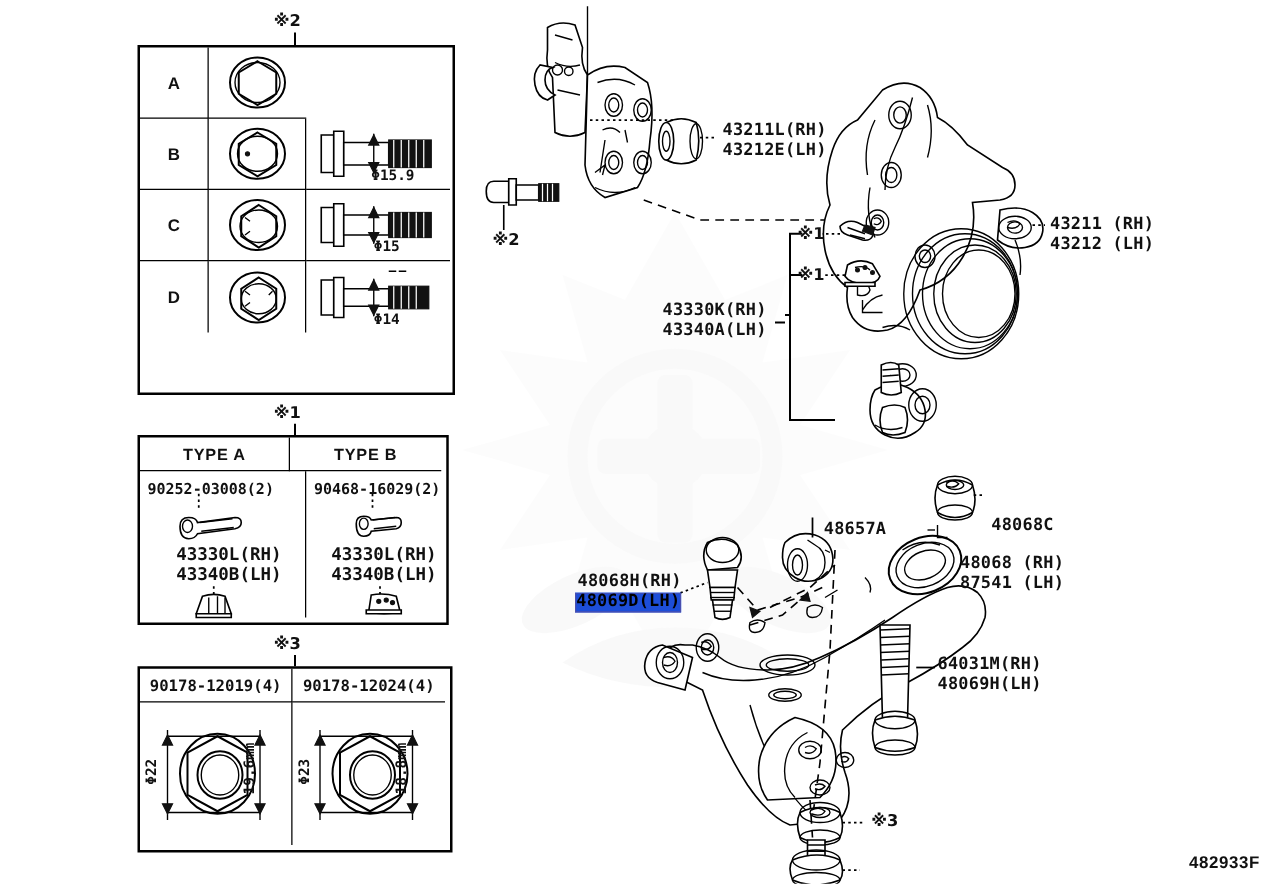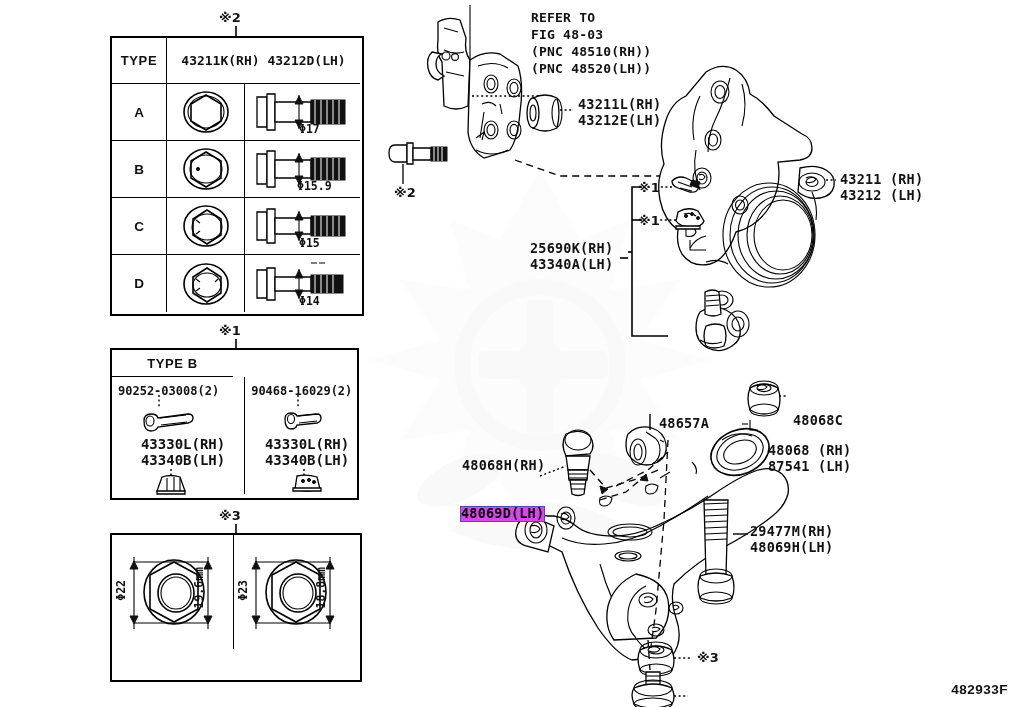--- a/index.html
+++ b/index.html
@@ -12,21 +12,21 @@
 
   
   .watermark{position:absolute;left:330px;top:150px;width:420px;height:420px;
     opacity:.055;pointer-events:none;}
 
   
   .lbl{position:absolute;font-weight:bold;font-size:13.5px;letter-spacing:.2px;
        white-space:pre;line-height:15.5px;font-family:"DejaVu Sans Mono","Liberation Mono",monospace;}
   .kome{position:absolute;font-size:13px;font-weight:bold;white-space:pre;
         font-family:"DejaVu Sans","Liberation Sans",sans-serif;}
-  .hl{background:#d946ef;box-shadow:0 0 0 1px #4a4fae inset;padding:0 1px;margin-top:32px;}
+  .hl{background:#1d4ed8;box-shadow:0 0 0 1px #4a4fae inset;padding:0 1px;}
 
   
   .tbl{position:absolute;border:2px solid #000;background:transparent;}
   .tbl .row{display:flex;}
   .tbl .cell{border-right:1.6px solid #000;border-bottom:1.6px solid #000;
     display:flex;align-items:center;justify-content:center;box-sizing:border-box;
     position:relative;}
   .tbl .cell:last-child{border-right:none;}
   .tbl .row:last-child .cell{border-bottom:none;}
   .th{font-size:13px;font-weight:bold;letter-spacing:.6px;}
@@ -69,59 +69,31 @@
     </g>
   </svg>
 
   <div class="kome" style="left:219px;top:10px;">※2</div>
   <svg style="position:absolute;left:0;top:0;width:1024px;height:707px;pointer-events:none">
     <line class="ln" x1="236" y1="26" x2="236" y2="36" stroke-width="1.6"></line>
   </svg>
 
   <div class="tbl" style="left:110px;top:36px;width:250px;height:276px;">
 
-    <div class="row">
-      <div class="cell" style="width:55px;height:46px;">
-        <span class="th">TYPE</span>
-      </div>
-      <div class="cell" style="width:193px;height:46px;">
-        <span class="pn">43211K(RH)
-43212D(LH)</span>
-      </div>
-    </div>
 
     <div class="row">
       <div class="cell" style="width:55px;height:57px;">
         <span class="typ">A</span>
       </div>
       <div class="cell" style="width:78px;height:57px;">
         <svg width="60" height="50" viewBox="0 0 60 50">
           <ellipse cx="30" cy="25" rx="22" ry="20" class="med"></ellipse>
           <polygon points="30,8 45,17 45,34 30,43 15,34 15,17" class="med"></polygon>
           <ellipse cx="30" cy="25" rx="18" ry="16" class="thin"></ellipse>
         </svg>
-      </div>
-      <div class="cell" style="width:115px;height:57px;">
-        <svg width="108" height="54" viewBox="0 0 108 54">
-          <path class="fillw" d="M8 12 h10 v30 h-10 z"></path>
-          <path class="fillw" d="M18 9 h8 v36 h-8 z"></path>
-          <path class="fillw" d="M26 17 h36 v20 h-36 z"></path>
-          <rect class="fillk" x="62" y="15" width="34" height="24"></rect>
-          <g stroke="#fff" stroke-width="1">
-              <line x1="66" y1="15" x2="66" y2="39"></line>
-              <line x1="72" y1="15" x2="72" y2="39"></line>
-              <line x1="78" y1="15" x2="78" y2="39"></line>
-              <line x1="84" y1="15" x2="84" y2="39"></line>
-              <line x1="90" y1="15" x2="90" y2="39"></line>
-            </g>
-          <line class="thin" x1="50" y1="10" x2="50" y2="44"></line>
-          <polygon class="fillk" points="50,11 46,19 54,19"></polygon>
-          <polygon class="fillk" points="50,43 46,35 54,35"></polygon>
-        </svg>
-        <span class="dimtxt" style="position:absolute;left:54px;bottom:4px;">Φ17</span>
       </div>
     </div>
 
     <div class="row">
       <div class="cell" style="width:55px;height:57px;">
         <span class="typ">B</span>
       </div>
       <div class="cell" style="width:78px;height:57px;">
         <svg width="60" height="50" viewBox="0 0 60 50">
           <ellipse cx="30" cy="25" rx="22" ry="20" class="med"></ellipse>
@@ -218,20 +190,23 @@
     </div>
   </div>
 
   <div class="kome" style="left:219px;top:323px;">※1</div>
   <svg style="position:absolute;left:0;top:0;width:1024px;height:707px;pointer-events:none">
     <line class="ln" x1="236" y1="339" x2="236" y2="348" stroke-width="1.6"></line>
   </svg>
 
   <div class="tbl" style="left:110px;top:348px;width:245px;height:148px;">
     <div class="row">
+      <div class="cell" style="width:120px;height:27px;">
+        <span class="th">TYPE A</span>
+      </div>
       <div class="cell" style="width:121px;height:27px;">
         <span class="th">TYPE B</span>
       </div>
     </div>
     <div class="row">
       <div class="cell" style="width:144px;height:117px;align-items:flex-start;">
         <div style="position:relative;width:100%;height:100%;">
           <span class="pn" style="position:absolute;left:6px;top:7px;font-size:12px;">90252-03008(2)</span>
           <svg style="position:absolute;left:28px;top:28px;" width="56" height="26" viewBox="0 0 56 26">
             <path class="fillw" d="M4 16 q0 -7 7 -7 q6 0 7 4 l30 -4 q5 0 5 4 q0 4 -5 5 l-30 4 q-2 4 -7 4 q-7 0 -7 -10 z"></path>
@@ -282,20 +257,28 @@
       </div>
     </div>
   </div>
 
   <div class="kome" style="left:219px;top:508px;">※3</div>
   <svg style="position:absolute;left:0;top:0;width:1024px;height:707px;pointer-events:none">
     <line class="ln" x1="236" y1="524" x2="236" y2="533" stroke-width="1.6"></line>
   </svg>
 
   <div class="tbl" style="left:110px;top:533px;width:248px;height:145px;">
+    <div class="row">
+      <div class="cell" style="width:122px;height:27px;">
+        <span class="pn" style="font-size:12.5px;">90178-12019(4)</span>
+      </div>
+      <div class="cell" style="width:122px;height:27px;">
+        <span class="pn" style="font-size:12.5px;">90178-12024(4)</span>
+      </div>
+    </div>
     <div class="row">
       <div class="cell" style="width:122px;height:114px;">
         <div style="position:relative;width:100%;height:100%;">
           <svg style="position:absolute;left:0;top:0;" width="122" height="114" viewBox="0 0 122 114">
             <ellipse cx="62" cy="57" rx="30" ry="32" class="med"></ellipse>
             <polygon points="62,27 86,40 86,74 62,87 38,74 38,40" class="med"></polygon>
             <ellipse cx="64" cy="58" rx="18" ry="19" class="med"></ellipse>
             <ellipse cx="64" cy="58" rx="15" ry="16" class="thin"></ellipse>
             <line class="thin" x1="22" y1="27" x2="96" y2="27"></line>
             <line class="thin" x1="22" y1="88" x2="96" y2="88"></line>
@@ -587,50 +570,46 @@
         </g>
       <path class="fillw" d="M634 688 q20 -8 38 0 q4 10 0 16 q-20 8 -38 0 q-4 -10 0 -16 z"></path>
       <ellipse cx="653" cy="688" rx="19" ry="8" class="thin" fill="#fff"></ellipse>
       <ellipse cx="653" cy="704" rx="19" ry="6" class="thin" fill="none"></ellipse>
     </g>
     <path class="dot" d="M674 696 L688 696"></path>
     <path class="dash" d="M648 640 L650 670"></path>
 
   </svg>
 
-  <div class="lbl" style="left:531px;top:9px;font-size:13px;line-height:17px;">REFER TO
-FIG 48-03
-(PNC 48510(RH))
-(PNC 48520(LH))</div>
 
   <div class="lbl" style="left:578px;top:97px;">43211L(RH)
 43212E(LH)</div>
 
   <div class="lbl" style="left:840px;top:172px;">43211 (RH)
 43212 (LH)</div>
 
-  <div class="lbl" style="left:530px;top:241px;">25690K(RH)
+  <div class="lbl" style="left:530px;top:241px;">43330K(RH)
 43340A(LH)</div>
 
   <div class="kome" style="left:394px;top:185px;">※2</div>
 
   <div class="kome" style="left:638px;top:180px;">※1</div>
   <div class="kome" style="left:638px;top:213px;">※1</div>
 
   <div class="lbl" style="left:619px;top:416px;margin-left:40px;">48657A</div>
 
   <div class="lbl" style="left:462px;top:458px;">48068H(RH)</div>
   <div class="lbl hl" style="left:460px;top:474px;color:#000;">48069D(LH)</div>
 
   <div class="lbl" style="left:793px;top:389px;margin-top:24px;">48068C</div>
 
   <div class="lbl" style="left:768px;top:443px;">48068 (RH)
 87541 (LH)</div>
 
-  <div class="lbl" style="left:750px;top:524px;">29477M(RH)
+  <div class="lbl" style="left:750px;top:524px;">64031M(RH)
 48069H(LH)</div>
 
   <div class="kome" style="left:697px;top:650px;">※3</div>
 
   <div class="lbl" style="left:677px;top:700px;top:688px;margin-top:48px;">90105-12346(2)</div>
 
   <div class="figid">482933F</div>
 
 </div>
 

